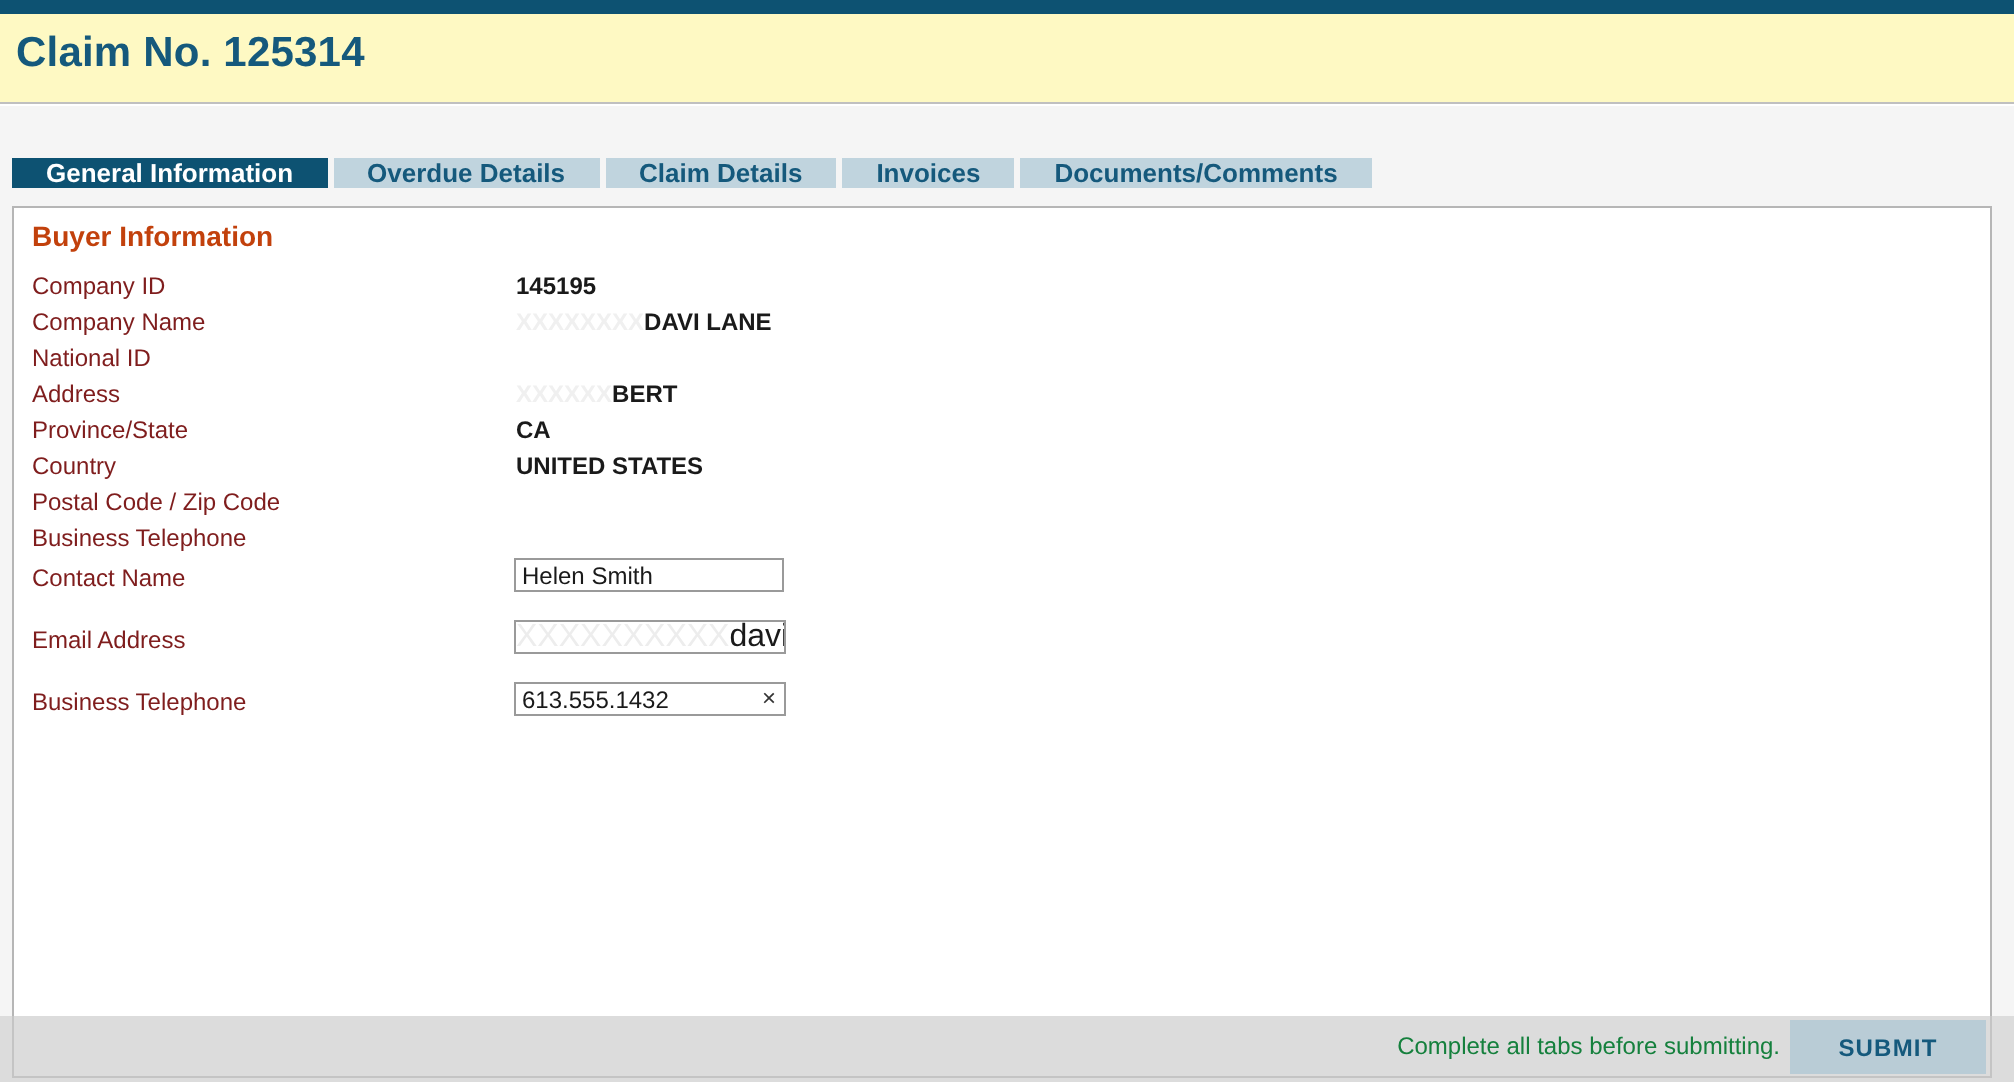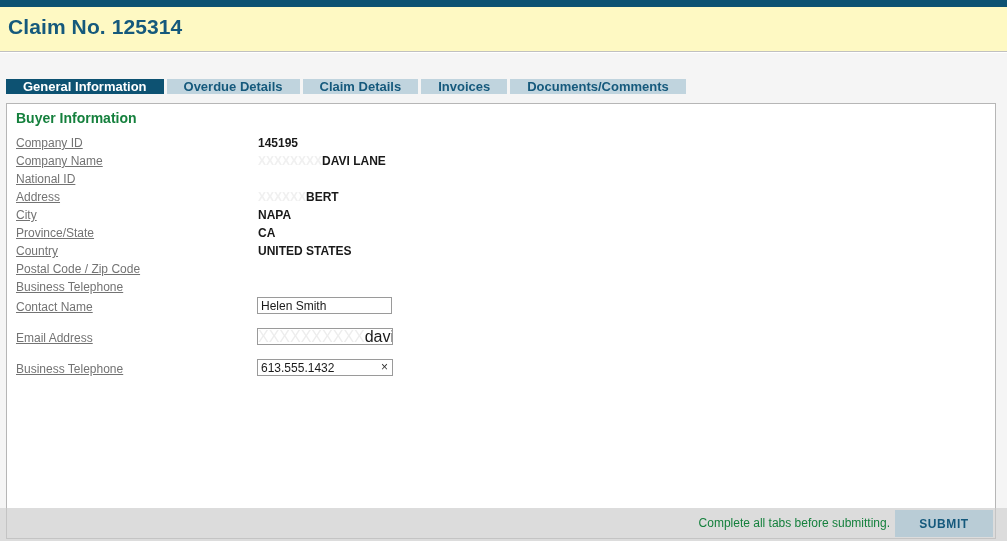--- a/index.html
+++ b/index.html
@@ -103,21 +103,21 @@
     border: 1px solid #b6b6b6;
     box-sizing: border-box;
   }
 
   .section-title {
     position: absolute;
     left: 9px;
     top: 6px;
     font-size: 14px;
     font-weight: bold;
-    color: #15803d;
+    color: #c2410c;
     white-space: nowrap;
   }
 
   
   .form {
     position: absolute;
     left: 9px;
     top: 30px;
     width: 560px;
   }
@@ -130,24 +130,23 @@
     margin-top: 8px;
   }
   .row.field {
     height: 23px;
     line-height: 23px;
   }
   .lbl {
     position: absolute;
     left: 0;
     top: 0;
-    color: #737373;
-    font-size: 12px;
-    white-space: nowrap;
-    text-decoration: underline;
+    color: #7f1d1d;
+    font-size: 12px;
+    white-space: nowrap;
   }
   .val {
     position: absolute;
     left: 242px;
     top: 0;
     color: #1a1a1a;
     font-size: 12px;
     font-weight: bold;
     white-space: nowrap;
   }
@@ -304,24 +303,20 @@
             <div class="val"><span class="redacted">XXXXXXXX</span><span>DAVI LANE</span></div>
           </div>
           <div class="row">
             <div class="lbl">National ID</div>
           </div>
           <div class="row">
             <div class="lbl">Address</div>
             <div class="val"><span class="redacted">XXXXXX</span><span>BERT</span></div>
           </div>
           <div class="row">
-            <div class="lbl">City</div>
-            <div class="val"><span>NAPA</span></div>
-          </div>
-          <div class="row">
             <div class="lbl">Province/State</div>
             <div class="val"><span>CA</span></div>
           </div>
           <div class="row">
             <div class="lbl">Country</div>
             <div class="val"><span>UNITED STATES</span></div>
           </div>
           <div class="row">
             <div class="lbl">Postal Code / Zip Code</div>
           </div>

